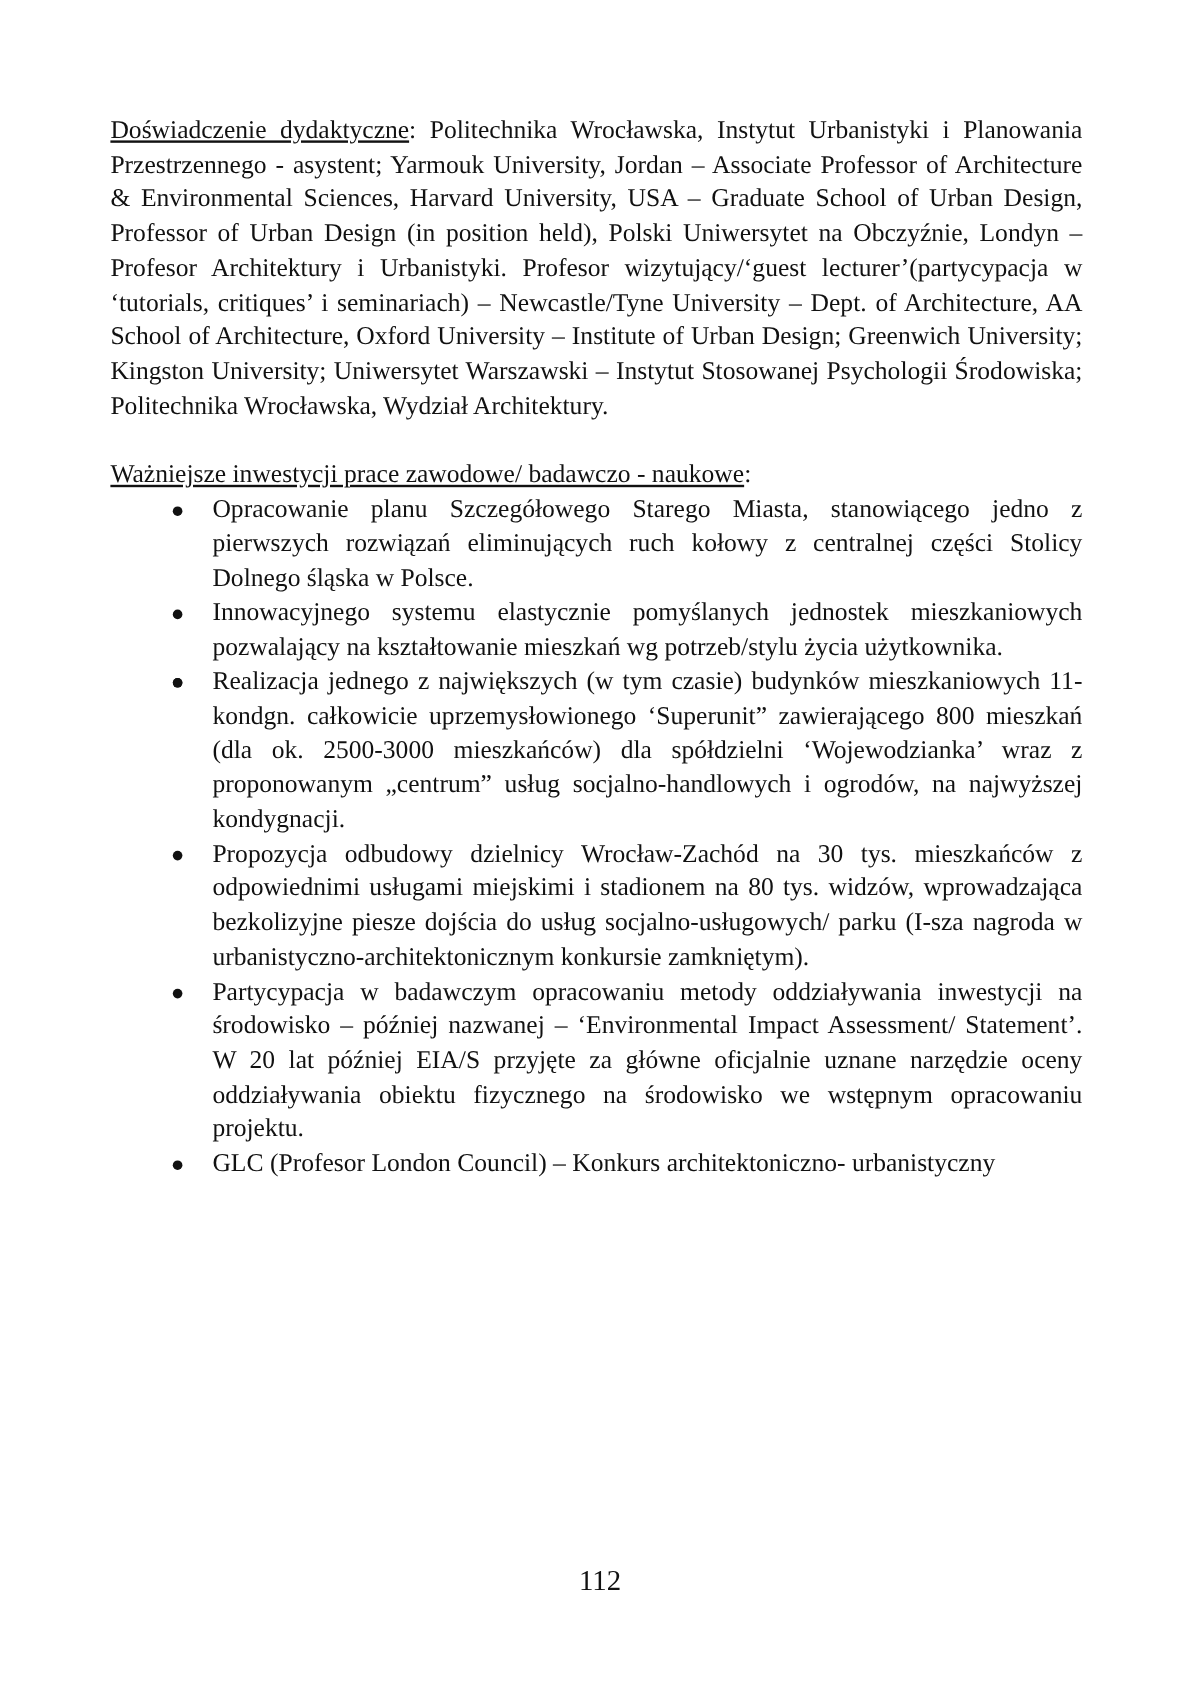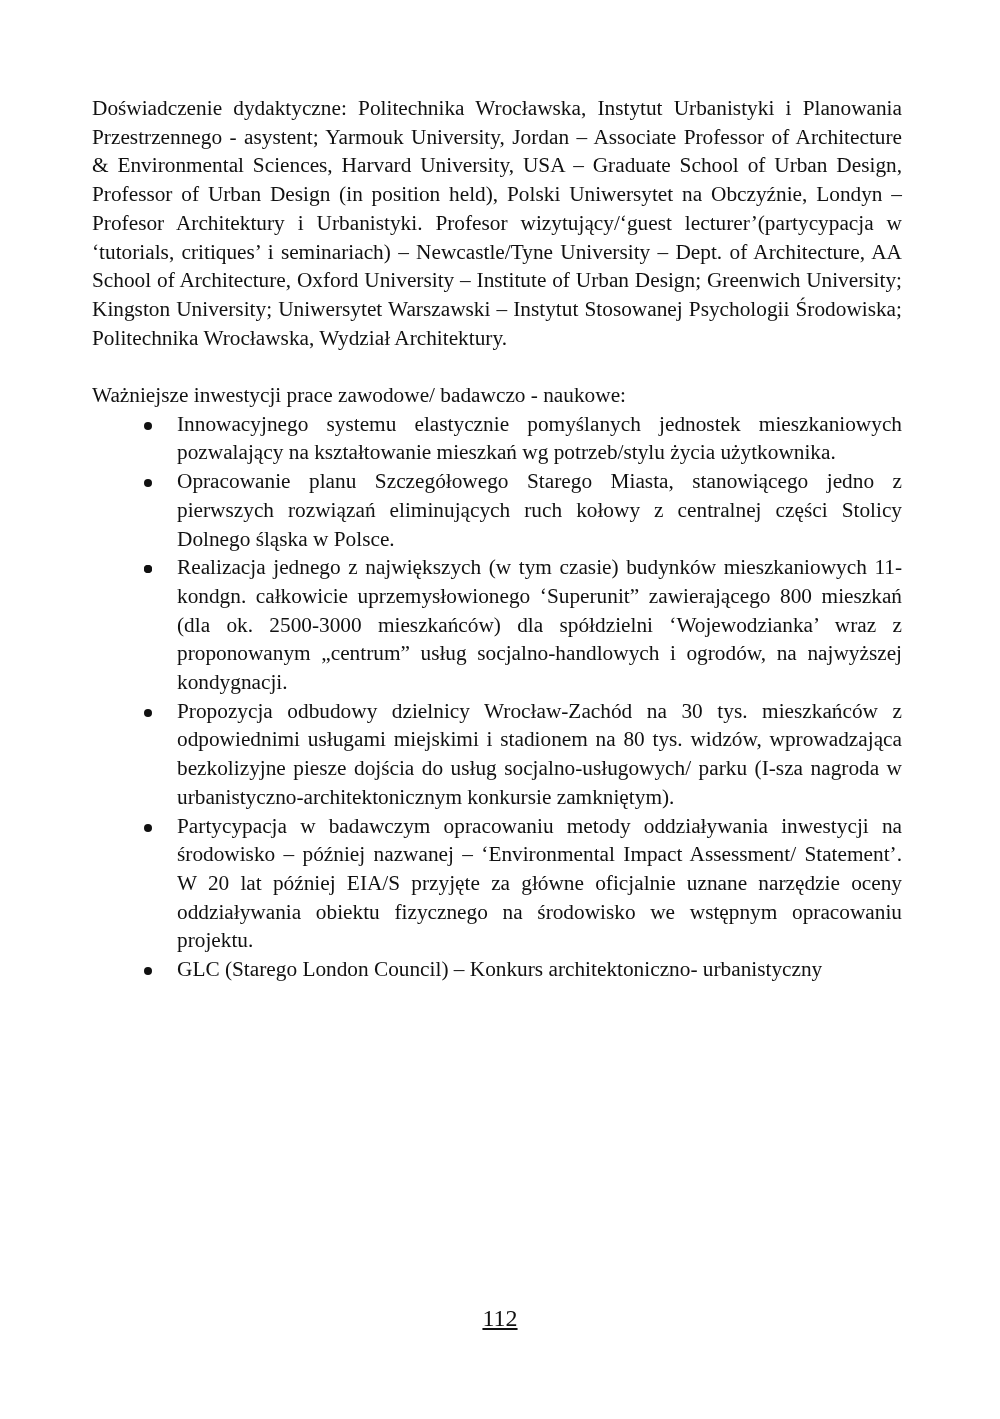--- a/index.html
+++ b/index.html
@@ -3,47 +3,47 @@
 <meta charset="utf-8">
 <style>
   html, body { margin: 0; padding: 0; background: #ffffff; }
   body { width: 1000px; height: 1419px; position: relative; overflow: hidden; }
   .page {
     position: absolute; left: 92px; top: 94px; width: 810px;
     font-family: "Liberation Serif", "DejaVu Serif", serif;
     font-size: 21.3px; line-height: 28.7px; color: #111111;
   }
   .para { text-align: justify; margin: 0; }
-  .u { text-underline-offset: 2px; }
+  .u { text-decoration: underline; text-underline-offset: 2px; }
   .gap { height: 28.7px; }
   ul.bullets { list-style: none; margin: 0; padding: 0; }
   ul.bullets li { position: relative; padding-left: 85px; text-align: justify; }
   ul.bullets li .dot {
     position: absolute; left: 52px; top: 12px; width: 8px; height: 8px;
     border-radius: 50%; background: #111111;
   }
   .pagenum {
     position: absolute; left: 0; width: 1000px; top: 1305px; text-align: center;
-    font-family: "Liberation Serif", "DejaVu Serif", serif; font-size: 24px; color: #111111; text-decoration: underline;
+    font-family: "Liberation Serif", "DejaVu Serif", serif; font-size: 24px; color: #111111;
   }
 </style>
 </head>
 <body>
 
 <div class="page">
   <p class="para"><span class="u">Doświadczenie dydaktyczne</span><span>:</span><span> Politechnika Wrocławska, Instytut Urbanistyki i Planowania Przestrzennego - asystent; Yarmouk University, Jordan  –  Associate Professor of Architecture &amp; Environmental Sciences, Harvard University, USA – Graduate School of Urban Design, Professor of Urban Design (in position held), Polski Uniwersytet na Obczyźnie, Londyn – Profesor Architektury i Urbanistyki. Profesor wizytujący/‘guest lecturer’(partycypacja w ‘tutorials, critiques’ i seminariach) – Newcastle/Tyne University  –  Dept. of Architecture, AA School of Architecture, Oxford University – Institute of Urban Design; Greenwich University; Kingston University; Uniwersytet Warszawski – Instytut Stosowanej Psychologii Środowiska; Politechnika Wrocławska, Wydział Architektury.</span></p>
 
   <div class="gap"></div>
 
   <p class="para"><span class="u">Ważniejsze inwestycji prace zawodowe/ badawczo - naukowe</span><span>:</span></p>
 
   <ul class="bullets">
+    <li><span class="dot"></span><span>Opracowanie planu Szczegółowego Starego Miasta, stanowiącego jedno z pierwszych rozwiązań eliminujących ruch kołowy z centralnej części Stolicy Dolnego śląska w Polsce.</span></li>
     <li><span class="dot"></span><span>Innowacyjnego systemu elastycznie pomyślanych jednostek mieszkaniowych pozwalający na kształtowanie mieszkań wg potrzeb/stylu życia użytkownika.</span></li>
-    <li><span class="dot"></span><span>Opracowanie planu Szczegółowego Starego Miasta, stanowiącego jedno z pierwszych rozwiązań eliminujących ruch kołowy z centralnej części Stolicy Dolnego śląska w Polsce.</span></li>
     <li><span class="dot"></span></li>
     <li><span class="dot"></span><span>Realizacja jednego z największych (w tym czasie) budynków mieszkaniowych 11-kondgn. całkowicie uprzemysłowionego ‘Superunit” zawierającego 800 mieszkań (dla ok. 2500-3000 mieszkańców) dla spółdzielni ‘Wojewodzianka’ wraz z proponowanym „centrum” usług socjalno-handlowych i ogrodów, na najwyższej kondygnacji.</span></li>
     <li><span class="dot"></span><span>Propozycja odbudowy dzielnicy Wrocław-Zachód na 30 tys. mieszkańców z odpowiednimi usługami miejskimi i stadionem na 80 tys. widzów, wprowadzająca bezkolizyjne piesze dojścia do usług socjalno-usługowych/ parku (I-sza nagroda w urbanistyczno-architektonicznym konkursie zamkniętym).</span></li>
     <li><span class="dot"></span><span>Partycypacja w badawczym opracowaniu metody oddziaływania inwestycji na środowisko – później nazwanej – ‘Environmental Impact Assessment/ Statement’. W 20 lat później EIA/S przyjęte za główne oficjalnie uznane narzędzie oceny oddziaływania obiektu fizycznego na środowisko we wstępnym opracowaniu projektu.</span></li>
-    <li><span class="dot"></span><span>GLC (Starego London Council) – Konkurs architektoniczno- urbanistyczny</span></li>
+    <li><span class="dot"></span><span>GLC (Profesor London Council) – Konkurs architektoniczno- urbanistyczny</span></li>
   </ul>
 </div>
 
 <div class="pagenum">112</div>
 
 </body></html>

